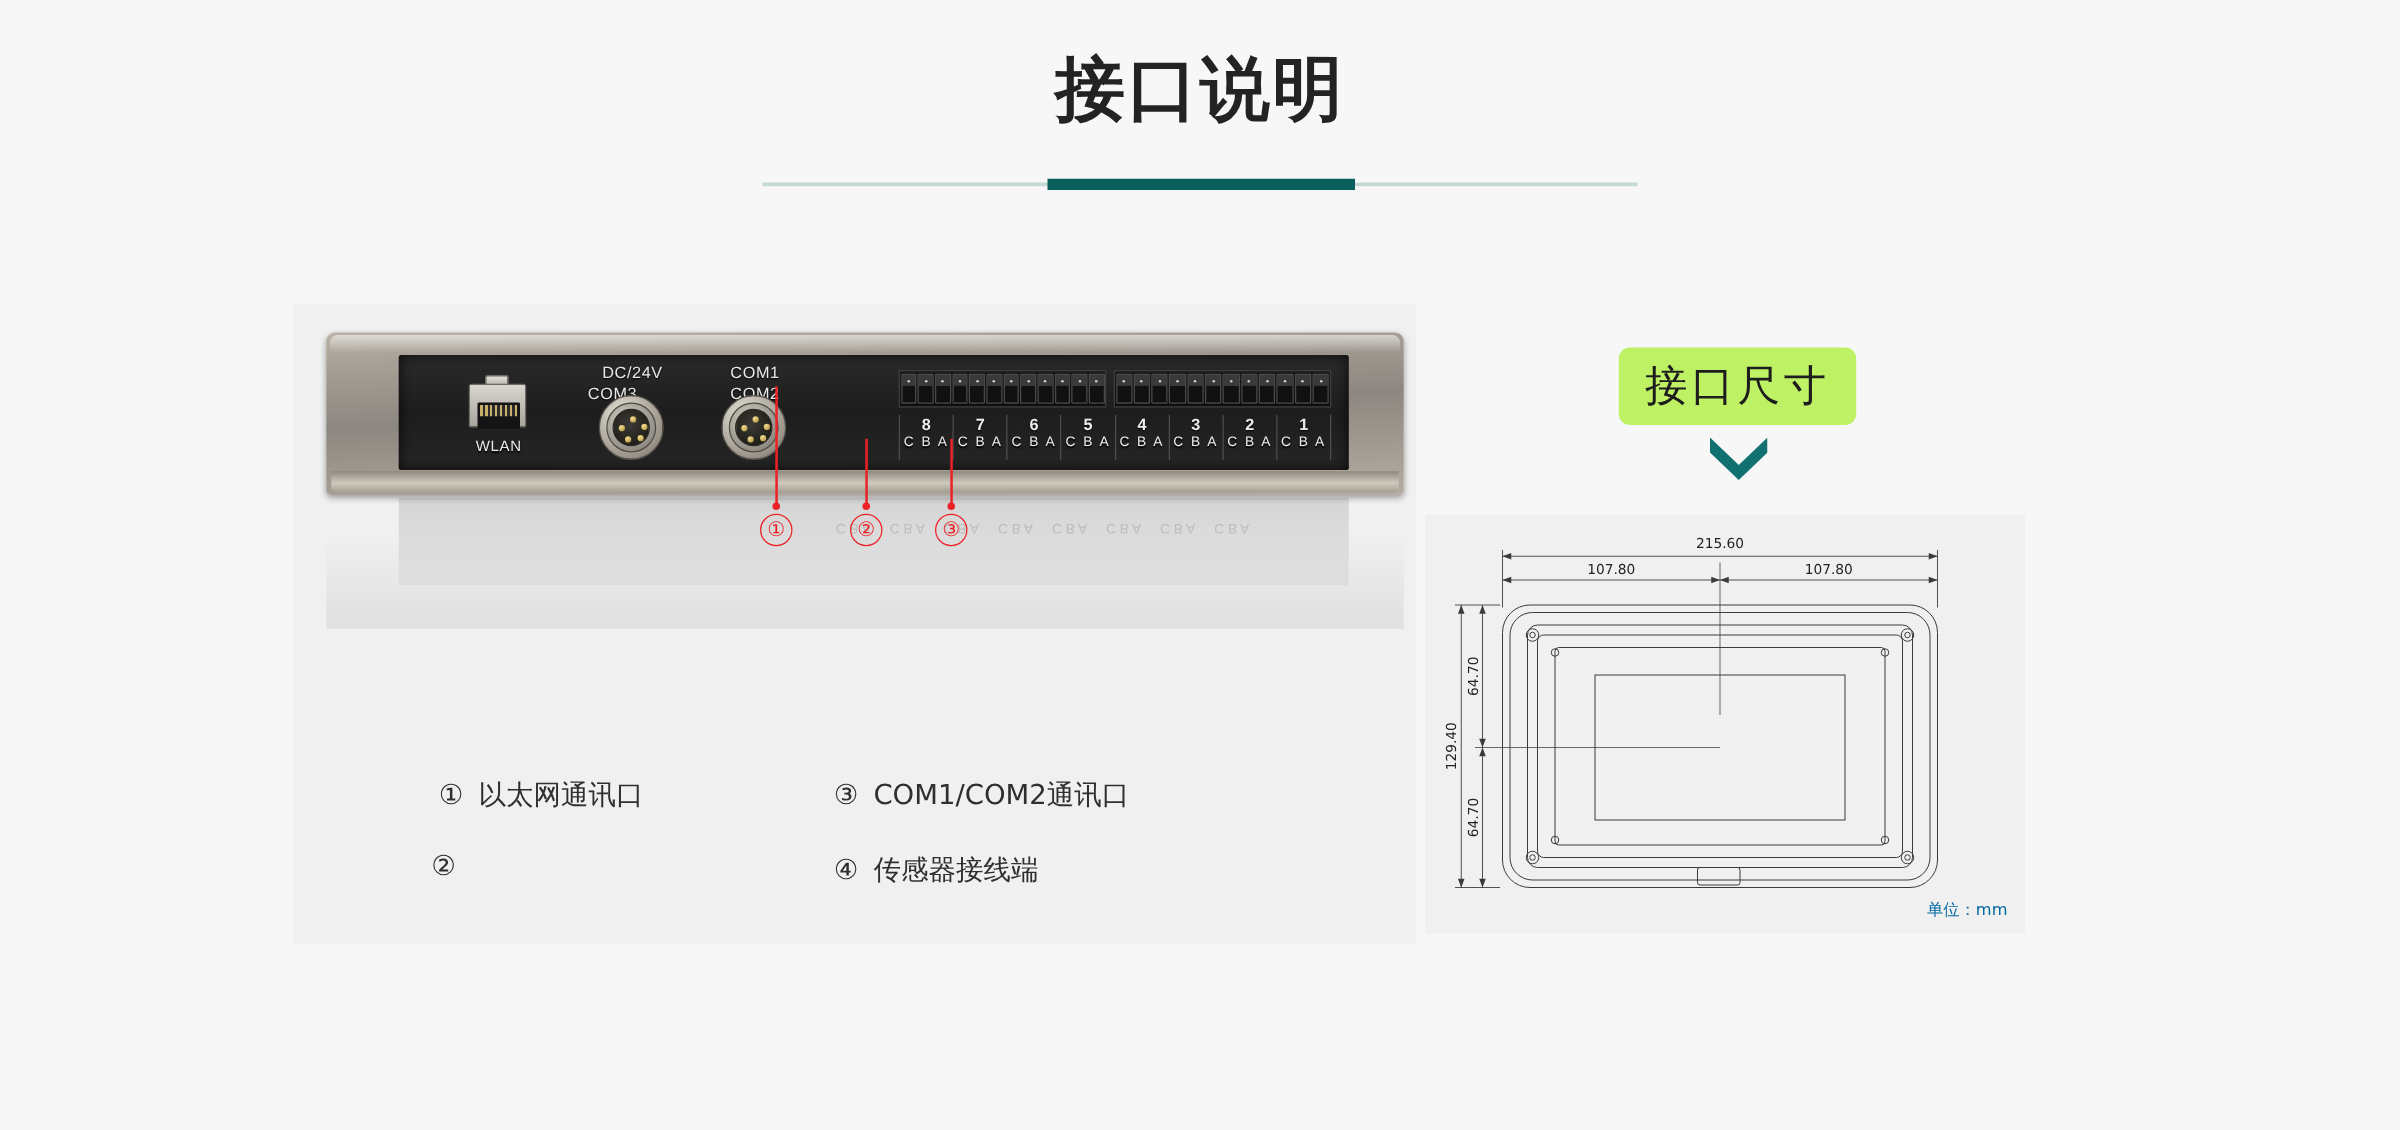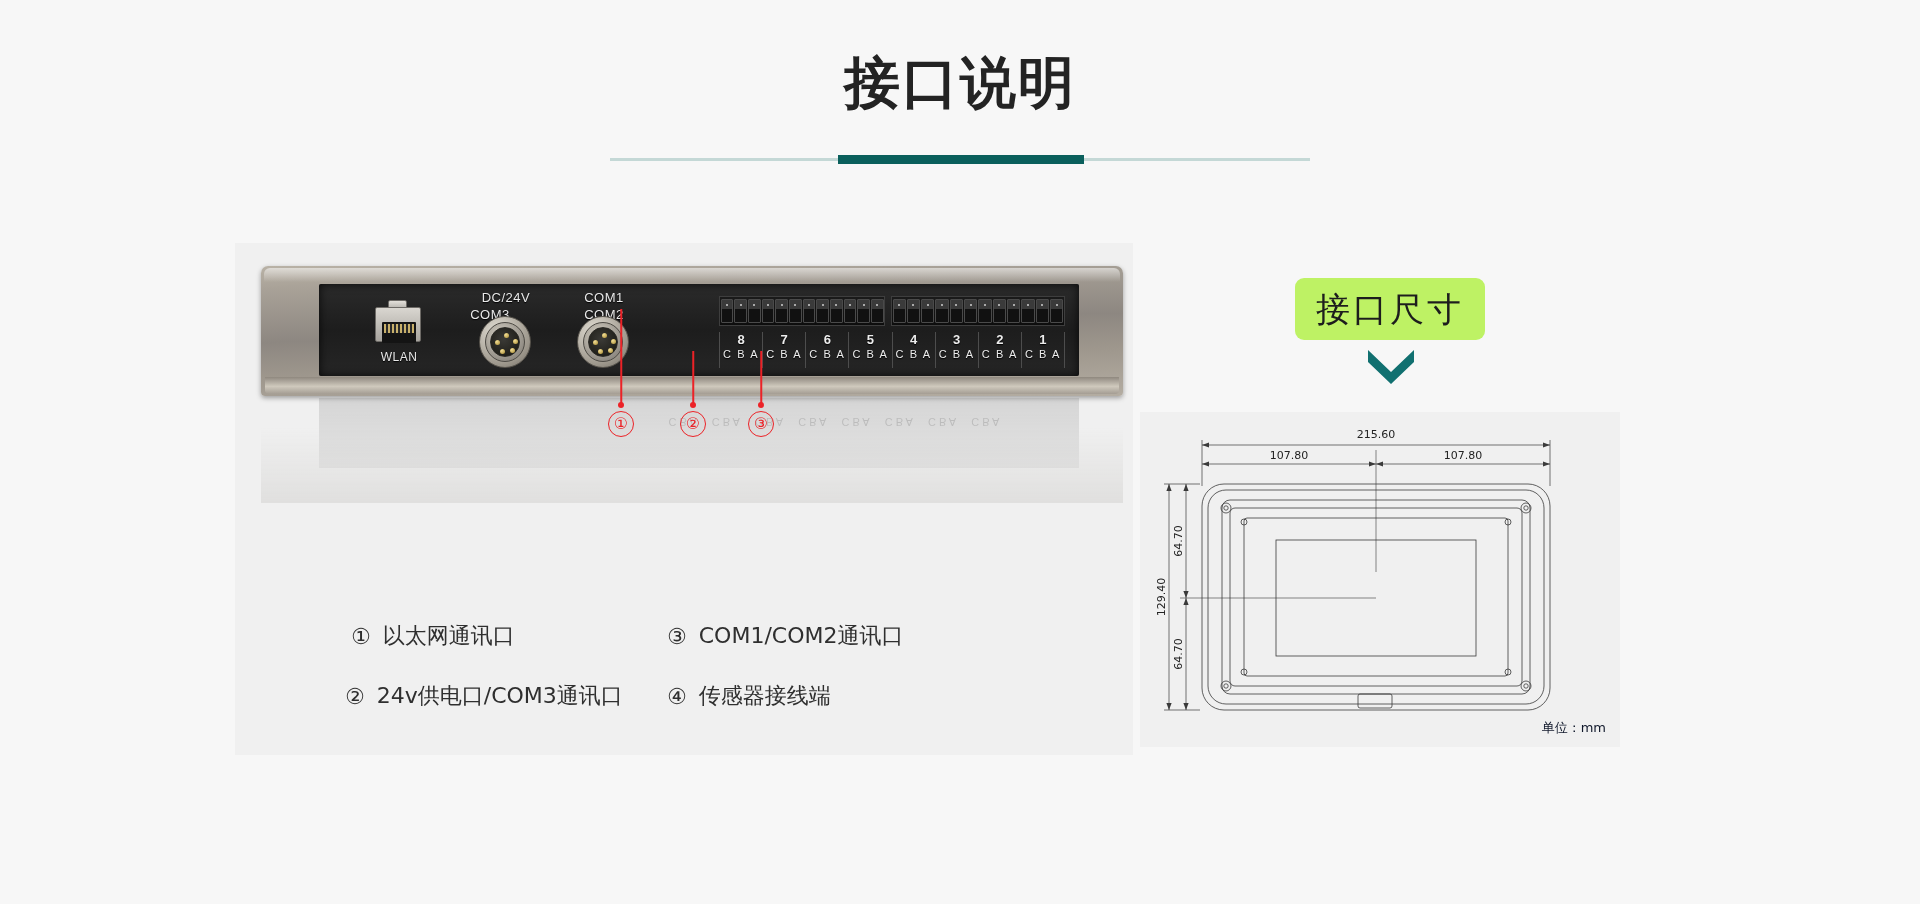--- a/index.html
+++ b/index.html
@@ -7,21 +7,21 @@
     width: 1920px;
     height: 904px;
     background: #f7f7f7;
     font-family: "Liberation Sans", "DejaVu Sans", sans-serif;
     overflow: hidden;
   }
 
   
   .header {
     position: absolute;
-    left: 0; top: 12px;
+    left: 0; top: 0;
     width: 1920px;
     height: 180px;
   }
   .page-title {
     position: absolute;
     left: 0; top: 35px;
     width: 1920px;
     text-align: center;
     font-size: 56px;
     font-weight: bold;
@@ -294,21 +294,21 @@
     position: absolute;
     left: 1368px; top: 350px;
     width: 46px; height: 34px;
   }
 
   
   .drawing { position: absolute; left: 0; top: 0; width: 480px; height: 335px; }
   .unit-note {
     position: absolute;
     right: 14px; bottom: 10px;
-    font-size: 13px; color: #0f172a;
+    font-size: 13px; color: #0369a1;
     font-family: "DejaVu Sans", sans-serif;
   }
 </style>
 </head>
 <body>
 
 <div class="header">
   <div class="page-title">接口说明</div>
   <div class="rule-wrap">
     <div class="rule-light"></div>
@@ -464,21 +464,20 @@
 
   </div>
 
   <div class="legend">
     <div class="legend-item li-1">
       <span class="num">①</span>
       <span>以太网通讯口</span>
     </div>
     <div class="legend-item li-2">
       <span class="num">②</span>
-      <span>24v供电口/COM3通讯口</span>
     </div>
     <div class="legend-item li-3">
       <span class="num">③</span>
       <span>COM1/COM2通讯口</span>
     </div>
     <div class="legend-item li-4">
       <span class="num">④</span>
       <span>传感器接线端</span>
     </div>
   </div>

